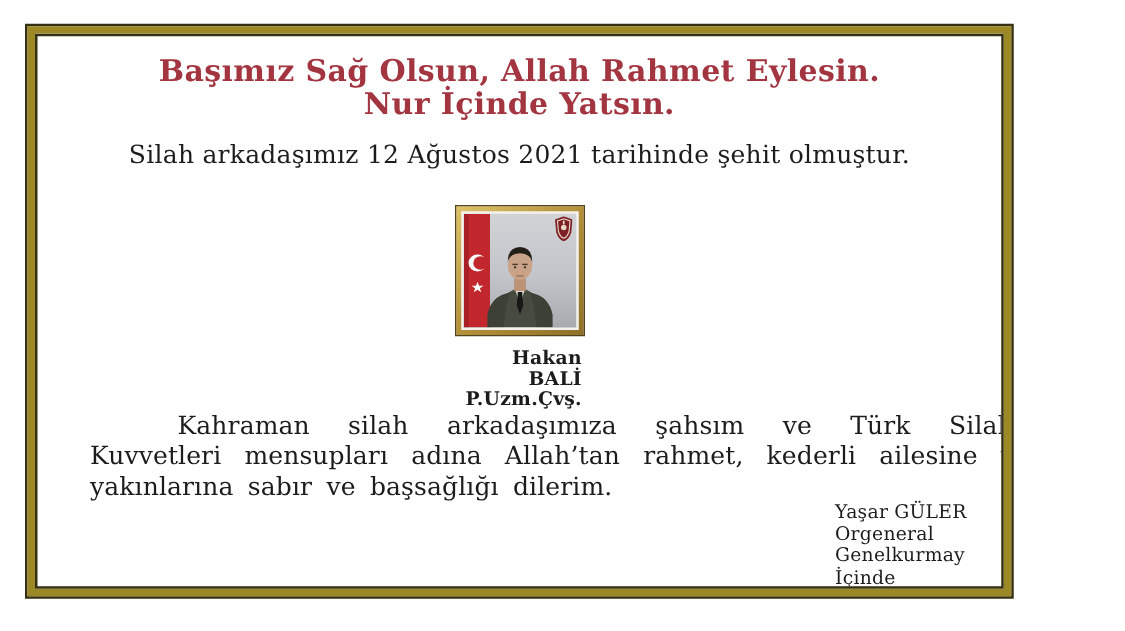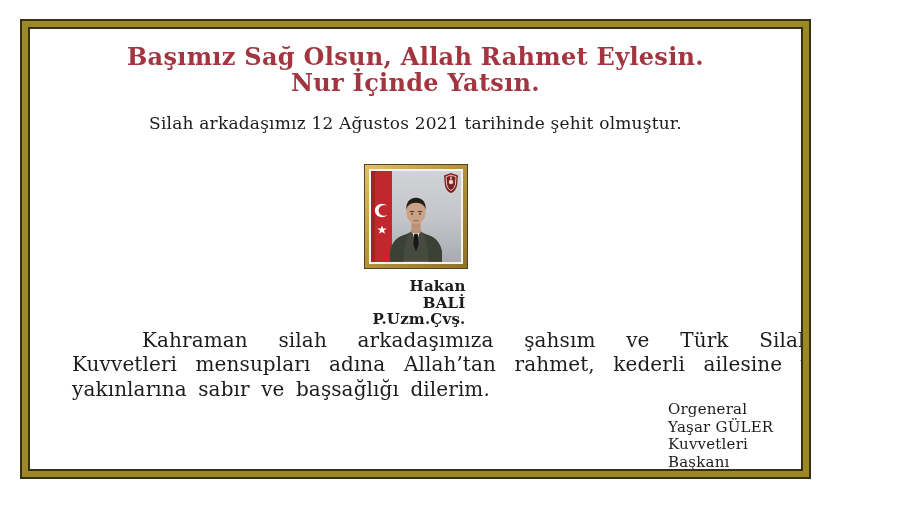--- a/index.html
+++ b/index.html
@@ -14,21 +14,21 @@
   }
   .frame-gold { width: 100%; height: 100%; border: 6px solid #9d8826; }
   .frame-inner {
     width: 100%; height: 100%; border: 2px solid #35300f;
     background: #ffffff; position: relative; overflow: hidden;
   }
 
   .title-block { margin-top: 15px; text-align: center; color: #a23540;
     font-size: 24px; font-weight: 700; line-height: 26px; letter-spacing: 0.3px; }
 
-  .announcement { margin-top: 15px; text-align: center; font-size: 17px;
+  .announcement { margin-top: 15px; text-align: center; font-size: 20px;
     line-height: 24px; letter-spacing: 0.2px; }
 
   .photo-frame {
     margin: 29px auto 0 auto; width: 104px; height: 105px;
     border: 1px solid #54431c; padding: 4px;
     background: linear-gradient(135deg, #dfc369 0%, #b8953c 45%, #8f7027 100%);
   }
   .photo-mat { width: 100%; height: 100%; background: #f3f2ee; padding: 2px; }
   .photo {
     position: relative; width: 100%; height: 100%; overflow: hidden;
@@ -106,21 +106,21 @@
         </div>
 
         <div class="name-block">
           <div>Hakan BALİ</div>
           <div>P.Uzm.Çvş.</div>
         </div>
 
         <div class="message">Kahraman silah arkadaşımıza şahsım ve Türk Silahlı Kuvvetleri mensupları adına Allah’tan rahmet, kederli ailesine ve yakınlarına sabır ve başsağlığı dilerim.</div>
 
         <div class="signature">
+          <div>Yaşar GÜLER</div>
           <div>Orgeneral</div>
-          <div>Yaşar GÜLER</div>
-          <div>Kuvvetleri Başkanı</div>
+          <div>Genelkurmay İçinde</div>
         </div>
 
       </div>
     </div>
   </div>
 </div>
 
 </body></html>

